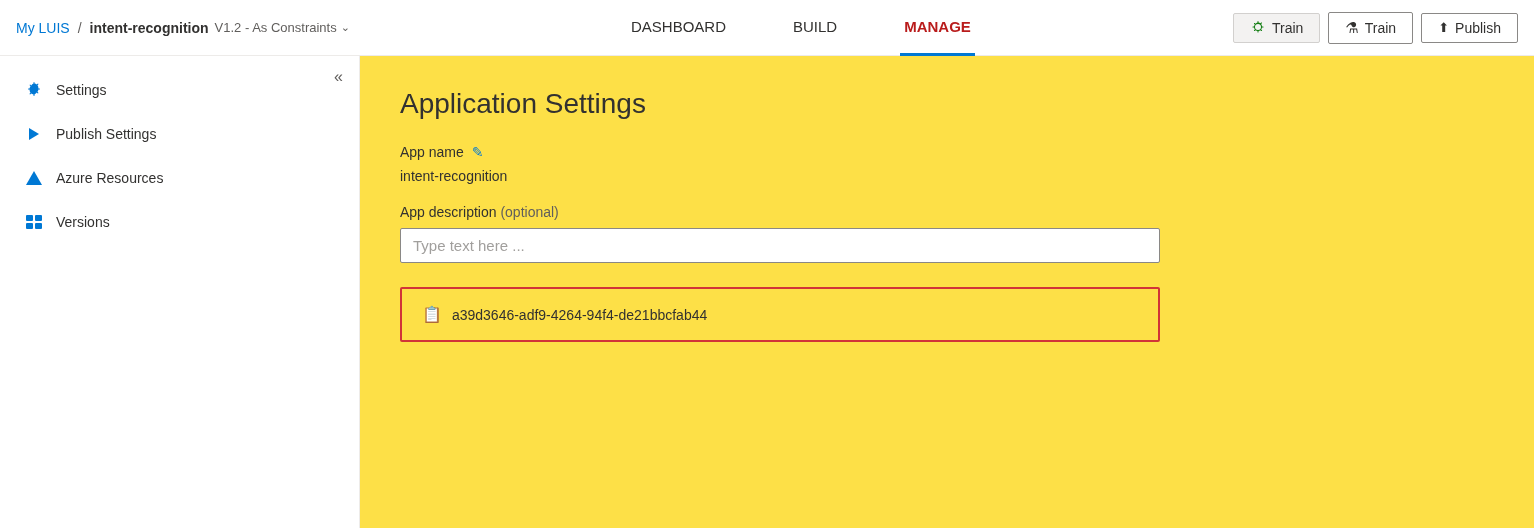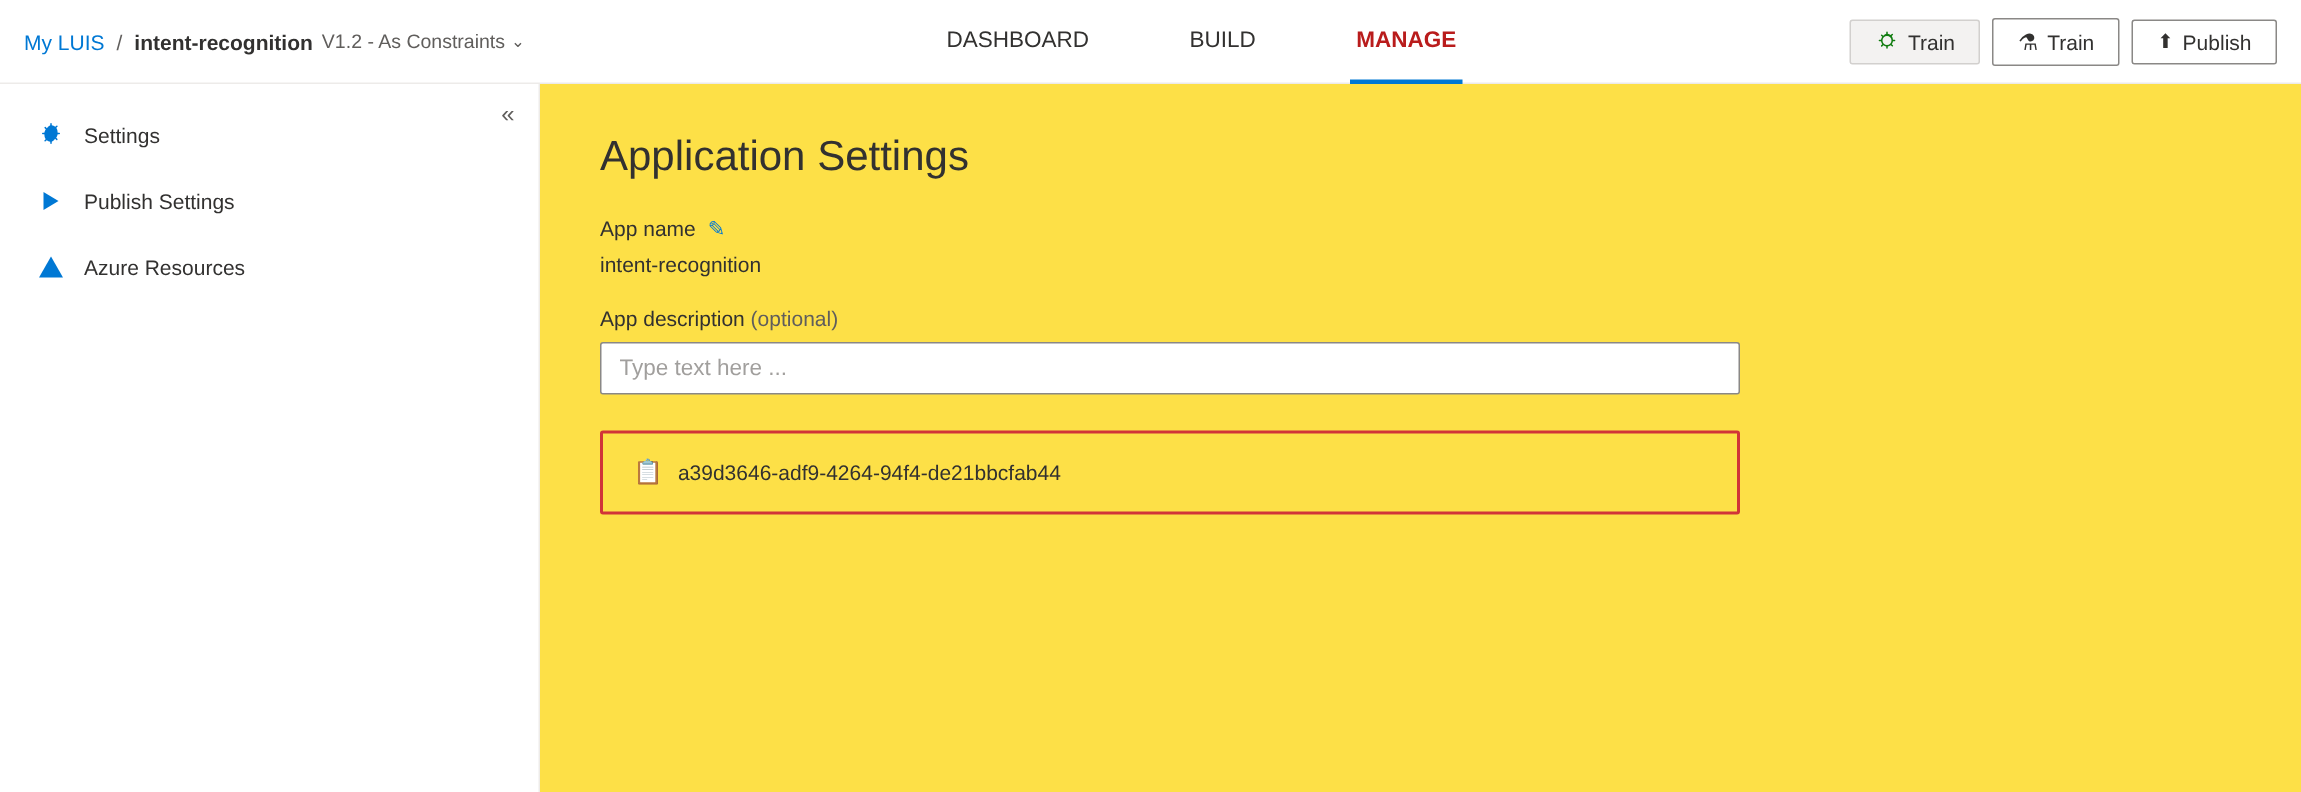--- a/index.html
+++ b/index.html
@@ -294,20 +294,31 @@
 
     <div class="sidebar-item">
       <span class="icon">
         <svg width="18" height="18" viewBox="0 0 18 18" fill="#0078d4">
           <polygon points="9,2 17,16 1,16"></polygon>
         </svg>
       </span>
       <span>Azure Resources</span>
     </div>
 
+    <div class="sidebar-item">
+      <span class="icon">
+        <svg width="18" height="18" viewBox="0 0 18 18" fill="#0078d4">
+          <rect x="1" y="2" width="7" height="6" rx="1"></rect>
+          <rect x="10" y="2" width="7" height="6" rx="1"></rect>
+          <rect x="1" y="10" width="7" height="6" rx="1"></rect>
+          <rect x="10" y="10" width="7" height="6" rx="1"></rect>
+        </svg>
+      </span>
+      <span>Versions</span>
+    </div>
   </aside>
 
   <main class="content">
     <h1 class="page-title">Application Settings</h1>
 
     <div class="field-label">
       <span>App name</span>
       <span class="edit-icon">✎</span>
     </div>
     <div class="field-value">intent-recognition</div>

